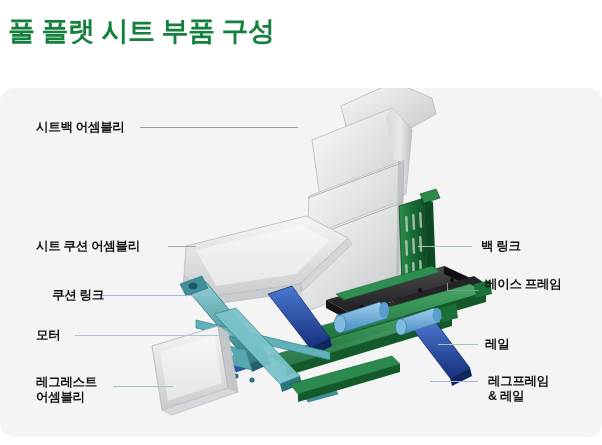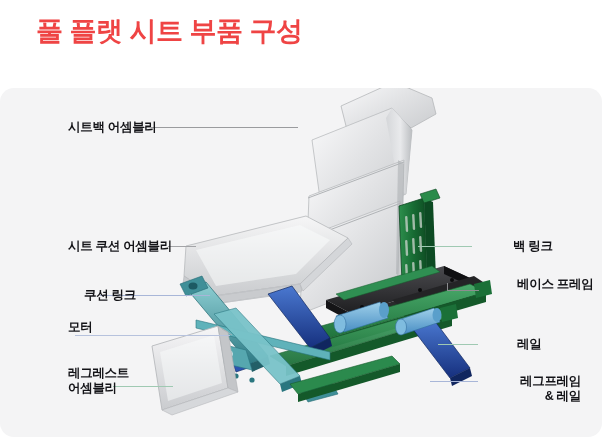--- a/index.html
+++ b/index.html
@@ -18,23 +18,22 @@
 
   
   #page-title {
     position: absolute;
     left: 8px;
     top: 12px;
     font-size: 27px;
     font-weight: 700;
     letter-spacing: -0.5px;
     line-height: 38px;
-    color: #ef4444;
+    color: #15803d;
     white-space: nowrap;
-    margin-left: 28px;
   }
 
   
   #diagram-panel {
     position: absolute;
     left: 0px;
     top: 88px;
     width: 602px;
     height: 349px;
     background: #f4f4f5;
@@ -54,24 +53,23 @@
 
   
   .callout {
     position: absolute;
     font-size: 12.5px;
     font-weight: 700;
     line-height: 15px;
     color: #141418;
     letter-spacing: -0.3px;
     white-space: pre-line;
-    margin-left: 32px;
   }
   .callout.left  { text-align: left; }
-  .callout.right { text-align: right; }
+  .callout.right { text-align: left; }
 
   
   .leader {
     position: absolute;
     height: 1px;
   }
 </style>
 </head>
 <body>
 
@@ -279,23 +277,23 @@
 <div class="leader" style="left:438px; top:344px; width:40px; background:#9fc9b2;"></div>
 
 <div class="leader" style="left:430px; top:381px; width:48px; background:#a8b6d8;"></div>
 
 <div class="callout left" style="left:36px; top:120px;">시트백 어셈블리</div>
 
 <div class="callout left" style="left:36px; top:239px;">시트 쿠션 어셈블리</div>
 
 <div class="callout left" style="left:52px; top:288px;">쿠션 링크</div>
 
-<div class="callout left" style="left:36px; top:320px;">모터</div>
-
-<div class="callout left" style="left:36px; top:366px;">레그레스트
+<div class="callout left" style="left:36px; top:328px;">모터</div>
+
+<div class="callout left" style="left:36px; top:375px;">레그레스트
 어셈블리</div>
 
 <div class="callout right" style="left:481px; top:239px;">백 링크</div>
 
 <div class="callout right" style="left:485px; top:277px;">베이스 프레임</div>
 
 <div class="callout right" style="left:485px; top:337px;">레일</div>
 
 <div class="callout right" style="left:488px; top:374px;">레그프레임
 &amp; 레일</div>

